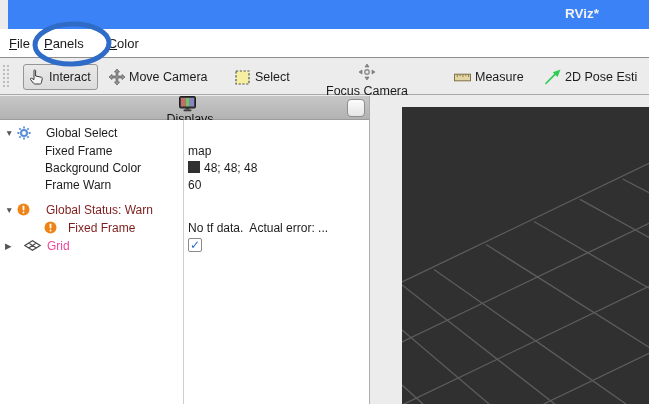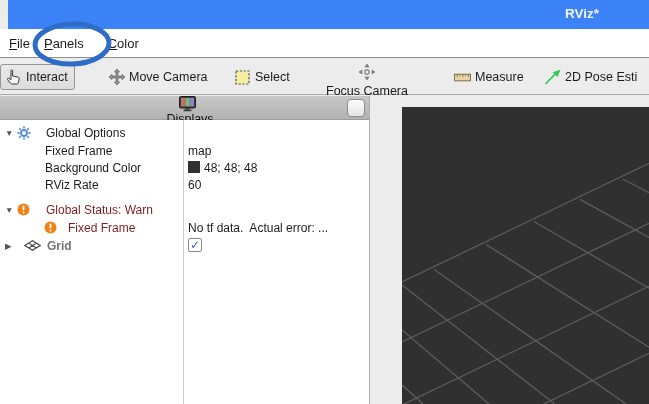--- a/index.html
+++ b/index.html
@@ -45,21 +45,21 @@
                border-radius:4px; background:linear-gradient(#fdfdfd,#e4e4e4); }
   .tree { position:absolute; left:0; top:24px; width:369px; height:284px; background:#ffffff; overflow:hidden; }
   .col-divider { position:absolute; left:183px; top:0; width:1px; height:284px; background:#cfcfcf; }
 
   .trow { position:absolute; left:0; width:369px; height:17px; display:flex; align-items:center;
           font-size:12px; color:#1c1c1c; }
   .trow .expander { position:absolute; font-size:8.5px; color:#555; }
   .trow .rlabel { position:absolute; white-space:nowrap; }
   .trow .rvalue { position:absolute; left:188px; white-space:pre; }
   .warn-text { color:#7f1d1d; }
-  .grid-label { color:#737373; font-weight:bold; }
+  .grid-label { color:#ec4899; font-weight:normal; }
 
   .swatch { position:absolute; left:188px; top:2px; width:12px; height:12px; background:#303030; }
   .swatch + .rvalue { left:204px; }
 
   .checkbox { position:absolute; left:188px; top:1px; width:14px; height:14px; background:#fff;
               border:1px solid #8a8a8a; border-radius:2px; color:#2a6fc9; font-size:12px; font-weight:bold;
               line-height:12px; text-align:center; }
 
   
   .viewport { position:absolute; left:402px; top:12px; width:247px; height:297px; background:#303030; overflow:hidden; }
@@ -78,21 +78,21 @@
   <span class="menu-item help">Color</span>
 </div>
 
 <svg class="annotation-svg" viewBox="0 0 84 50">
   <ellipse cx="42" cy="25" rx="37" ry="20" fill="none" stroke="#2f6cc8" stroke-width="5" transform="rotate(-2 42 25)"></ellipse>
 </svg>
 
 <div class="toolbar">
   <div class="grip"></div>
 
-  <div class="tool active" style="left:0;">
+  <div class="tool active" style="left:23px;">
     <span class="ticon">
       <svg width="15" height="16" viewBox="0 0 15 16">
         <path d="M5 1.5 C5 0.7 6.6 0.7 6.6 1.5 L6.6 7 L12.2 8.2 C13.2 8.5 13.4 9 13.2 10 L12.4 13.6 C12.2 14.6 11.6 15 10.6 15 L6.2 15 C5.4 15 4.9 14.7 4.4 14.1 L1.6 10.6 C1 9.8 1.8 8.8 2.7 9.3 L5 10.6 Z" fill="#f6f6f6" stroke="#3a3a3a" stroke-width="1"></path>
       </svg>
     </span>
     <span>Interact</span>
   </div>
 
   <div class="tool" style="left:108px;">
     <span class="ticon">
@@ -166,36 +166,36 @@
       <div class="trow" style="top:4px;">
         <span class="expander" style="left:5px;">▼</span>
         <span style="position:absolute;left:17px;display:inline-flex;">
           <svg width="14" height="14" viewBox="0 0 14 14">
             <circle cx="7" cy="7" r="3" fill="none" stroke="#5b8ed6" stroke-width="2"></circle>
             <g stroke="#5b8ed6" stroke-width="1.8">
               <path d="M7 0.4 V2.4 M7 11.6 V13.6 M0.4 7 H2.4 M11.6 7 H13.6 M2.3 2.3 L3.7 3.7 M10.3 10.3 L11.7 11.7 M11.7 2.3 L10.3 3.7 M3.7 10.3 L2.3 11.7"></path>
             </g>
           </svg>
         </span>
-        <span class="rlabel" style="left:46px;">Global Options</span>
+        <span class="rlabel" style="left:46px;">Global Select</span>
       </div>
 
       <div class="trow" style="top:22px;">
         <span class="rlabel" style="left:45px;">Fixed Frame</span>
         <span class="rvalue">map</span>
       </div>
 
       <div class="trow" style="top:39px;">
         <span class="rlabel" style="left:45px;">Background Color</span>
         <span class="swatch"></span>
         <span class="rvalue">48; 48; 48</span>
       </div>
 
       <div class="trow" style="top:56px;">
-        <span class="rlabel" style="left:45px;">RViz Rate</span>
+        <span class="rlabel" style="left:45px;">Frame Warn</span>
         <span class="rvalue">60</span>
       </div>
 
       <div class="trow" style="top:81px;">
         <span class="expander" style="left:5px;">▼</span>
         <span style="position:absolute;left:17px;display:inline-flex;">
           <svg width="13" height="13" viewBox="0 0 13 13">
             <circle cx="6.5" cy="6.5" r="6" fill="#ee8418"></circle>
             <rect x="5.6" y="2.6" width="1.8" height="4.8" rx="0.9" fill="#fff"></rect>
             <rect x="5.6" y="8.6" width="1.8" height="1.8" rx="0.9" fill="#fff"></rect>

